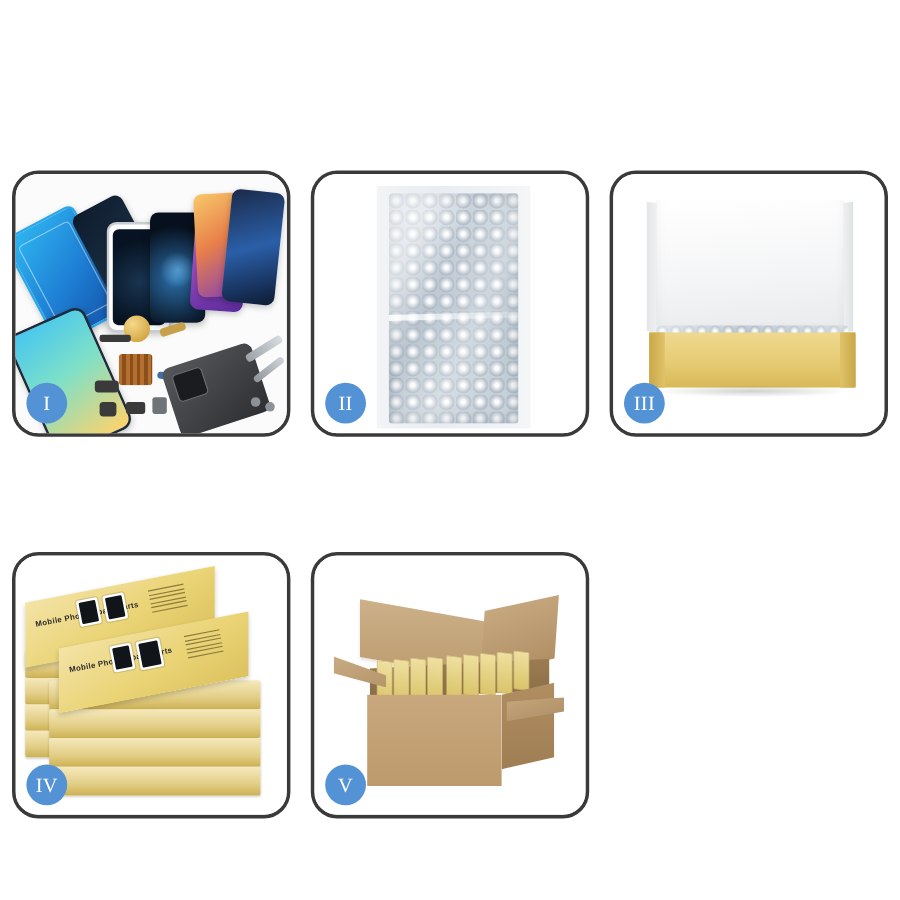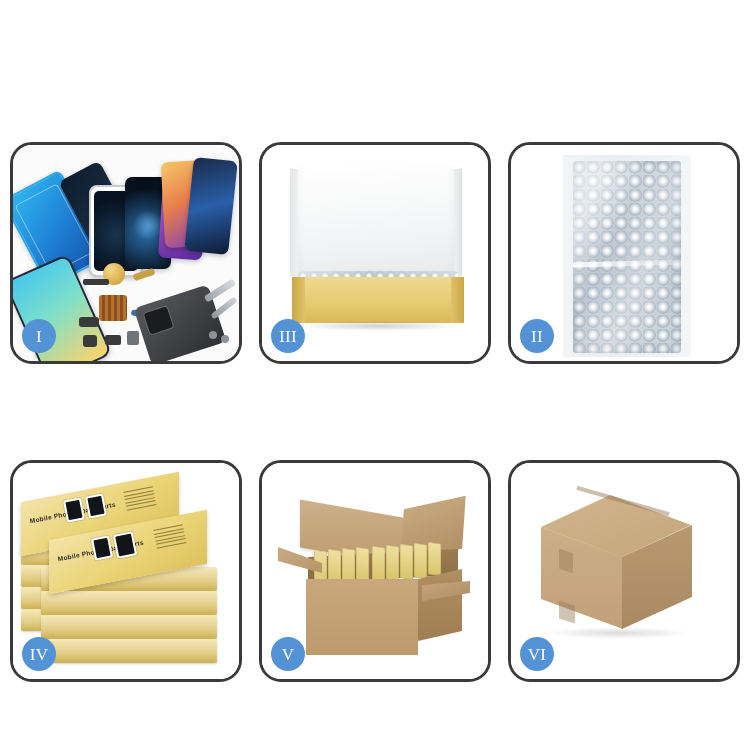--- a/index.html
+++ b/index.html
@@ -220,47 +220,47 @@
         <div class="tool"></div>
         <div class="tool2"></div>
         <div class="part" style="left:196px;top:186px;width:8px;height:8px;border-radius:50%;background:#8d9298;"></div>
         <div class="part" style="left:208px;top:190px;width:8px;height:8px;border-radius:50%;background:#8d9298;"></div>
       </div>
       <div class="badge">I</div>
     </div>
 
     <div class="panel">
       <div class="stage">
+        <div class="p2bg"></div>
+        <div class="sleeve"></div>
+        <div class="bubbles"></div>
+        <div class="bubsheen"></div>
+        <div class="seam"></div>
+      </div>
+      <div class="badge">II</div>
+    </div>
+
+    <div class="panel">
+      <div class="stage">
         <div class="p3bg"></div>
         <div class="lidflapL"></div>
         <div class="lidflapR"></div>
         <div class="lid"></div>
         <div class="fill"></div>
         <div class="fillshine"></div>
         <div class="boxbody"></div>
         <div class="boxlipL"></div>
         <div class="boxlipR"></div>
         <div class="boxshadow"></div>
       </div>
       <div class="badge">III</div>
     </div>
 
     <div class="panel">
       <div class="stage">
-        <div class="p2bg"></div>
-        <div class="sleeve"></div>
-        <div class="bubbles"></div>
-        <div class="bubsheen"></div>
-        <div class="seam"></div>
-      </div>
-      <div class="badge">II</div>
-    </div>
-
-    <div class="panel">
-      <div class="stage">
         <div class="p4bg"></div>
 
         <div class="sbox" style="left:8px;top:80px;width:110px;height:22px;">
             <div class="sboxface"></div>
           </div>
         <div class="sbox" style="left:8px;top:102px;width:110px;height:22px;">
             <div class="sboxface"></div>
           </div>
         <div class="sbox" style="left:8px;top:124px;width:110px;height:22px;">
             <div class="sboxface"></div>
@@ -337,28 +337,15 @@
         <div class="ybox" style="left:166px;top:80px;width:13px;height:32px;transform:skewY(7deg);"></div>
 
         <div class="flapL"></div>
         <div class="cFront"></div>
         <div class="cSide"></div>
         <div class="flapR"></div>
       </div>
       <div class="badge">V</div>
     </div>
 
-    <div class="panel">
-      <div class="stage">
-        <div class="p6bg"></div>
-        <div class="bTop"></div>
-        <div class="bSeam"></div>
-        <div class="bFront"></div>
-        <div class="bSide"></div>
-        <div class="tape" style="left:48px;top:88px;width:14px;height:20px;transform:skewY(18deg);"></div>
-        <div class="tape" style="left:48px;top:140px;width:16px;height:18px;transform:skewY(18deg);"></div>
-        <div class="bShadow"></div>
-      </div>
-      <div class="badge">VI</div>
-    </div>
 
   </div>
 </div>
 
 </body></html>

